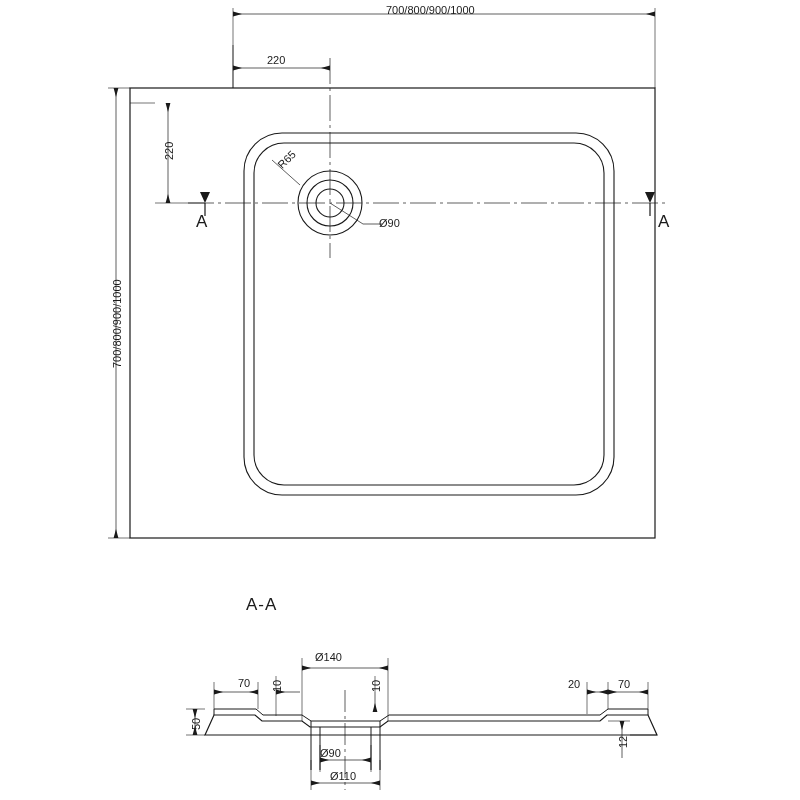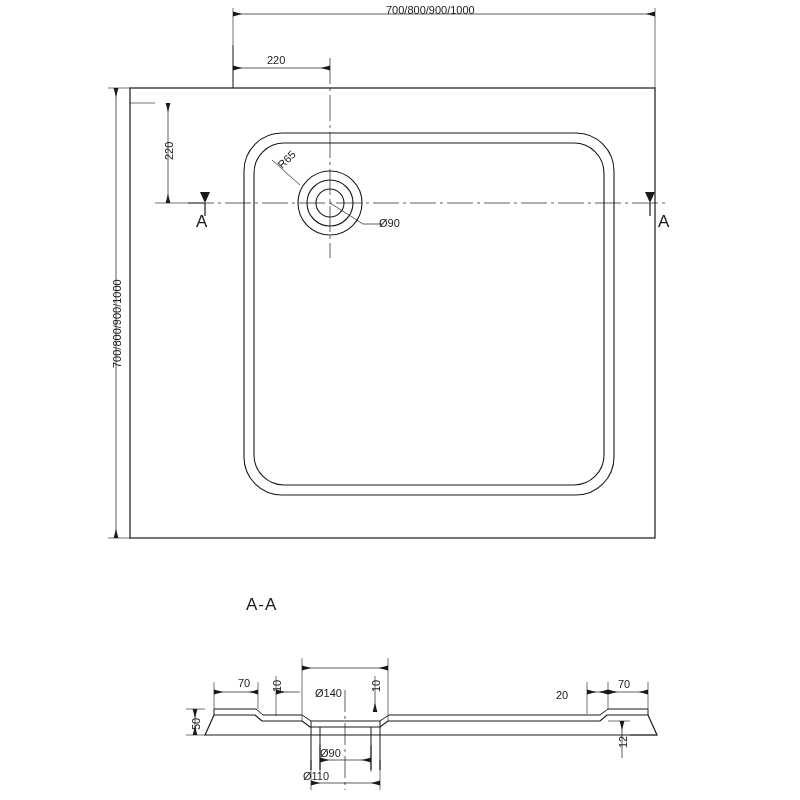--- a/index.html
+++ b/index.html
@@ -170,29 +170,29 @@
   <div class="lbl big" style="left:196px; top:213px;">A</div>
 
   <div class="lbl big" style="left:658px; top:213px;">A</div>
 
   <div class="lbl big" style="left:246px; top:596px;">A-A</div>
 
   <div class="lbl" style="left:238px; top:678px;">70</div>
 
   <div class="lbl rot90" style="left:272px; top:692px;">10</div>
 
-  <div class="lbl" style="left:315px; top:688px;">Ø140</div>
+  <div class="lbl" style="left:315px; top:652px;">Ø140</div>
 
   <div class="lbl rot90" style="left:371px; top:692px;">10</div>
 
   <div class="lbl rot90" style="left:191px; top:730px;">50</div>
 
-  <div class="lbl" style="left:556px; top:679px;margin-top:11px;">20</div>
+  <div class="lbl" style="left:568px; top:679px;">20</div>
 
   <div class="lbl" style="left:618px; top:679px;">70</div>
 
   <div class="lbl rot90" style="left:618px; top:748px;">12</div>
 
   <div class="lbl" style="left:320px; top:748px;">Ø90</div>
 
-  <div class="lbl" style="left:303px; top:771px;text-align:right;">Ø110</div>
+  <div class="lbl" style="left:330px; top:771px;text-align:right;">Ø110</div>
 
 </div>
 
 </body></html>

